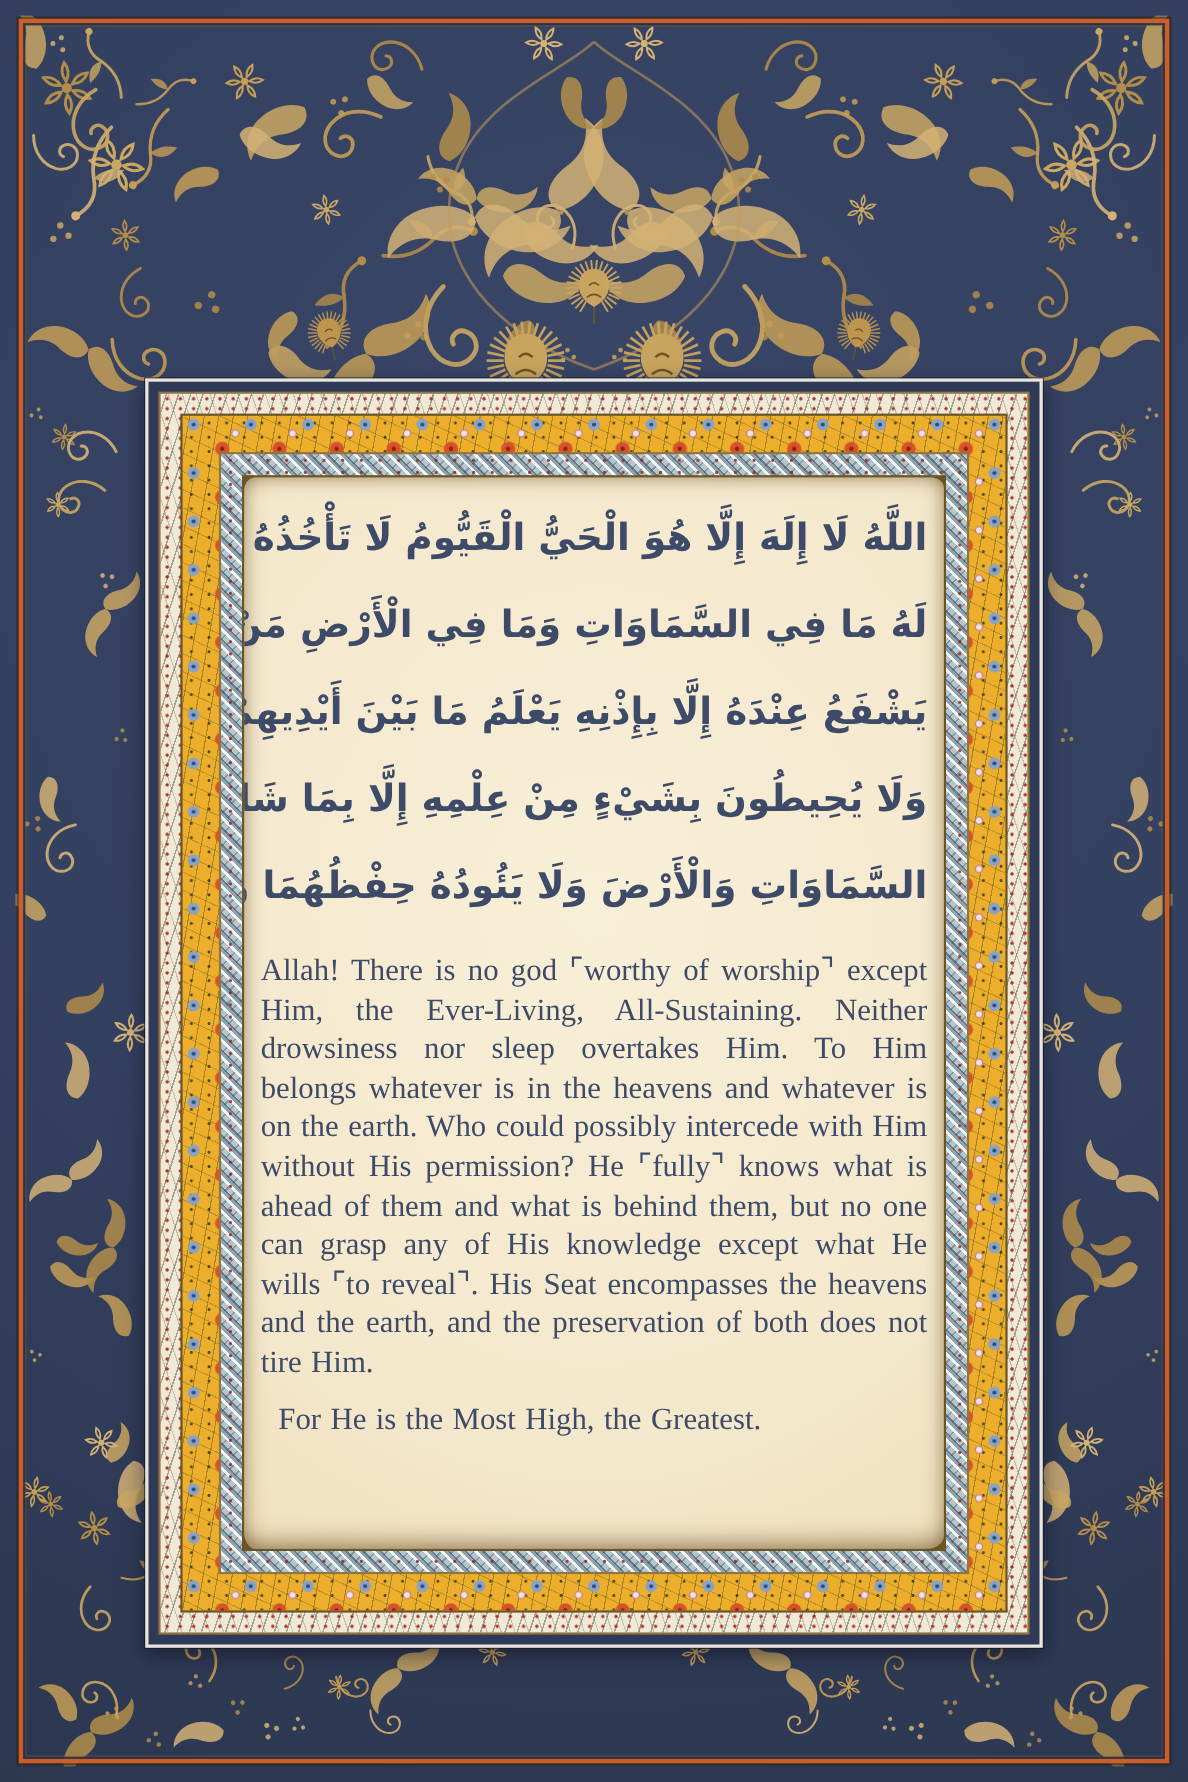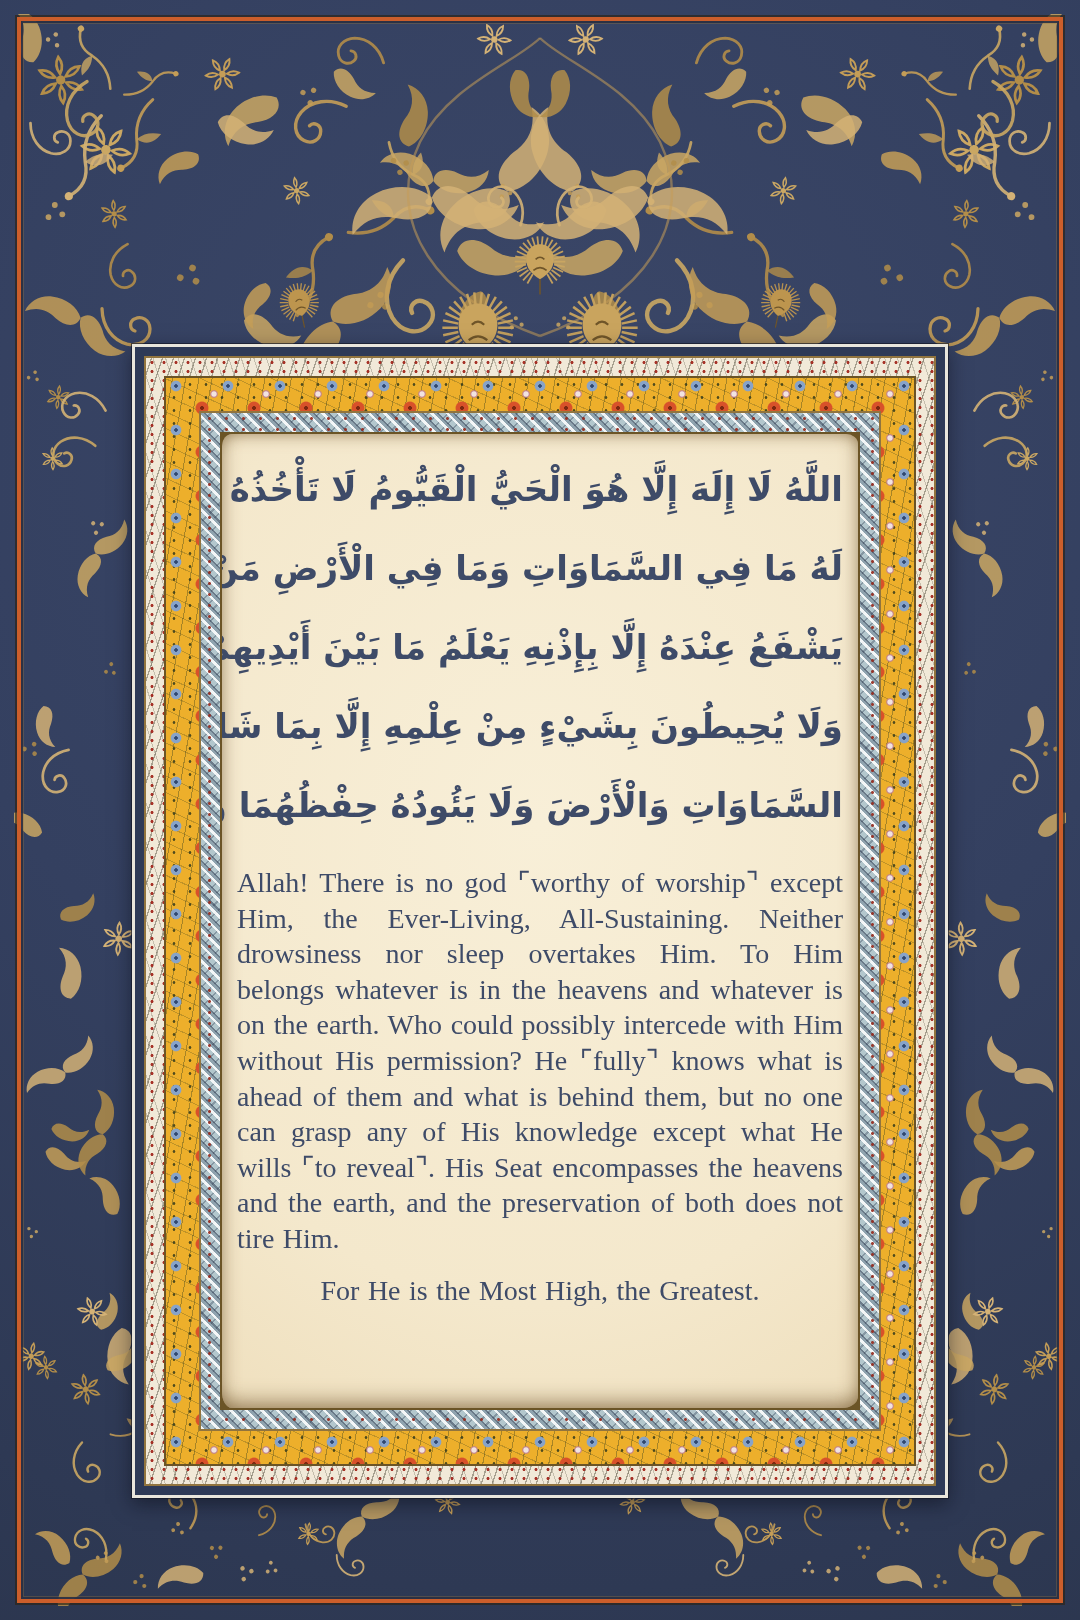--- a/index.html
+++ b/index.html
@@ -71,21 +71,21 @@
   .arabic{direction:rtl;text-align:center;color:var(--ink,#3e4b68);
     font-family:"DejaVu Sans",sans-serif;font-weight:700;font-size:34px;}
   .arabic .aline{line-height:79px;white-space:nowrap;}
   .translation{
     margin:20px 0 12px 0;color:var(--ink,#3e4b68);
     font-size:28px;line-height:35.6px;text-align:justify;text-justify:inter-word;
     word-spacing:1.5px;
   }
   .closing{
     margin:16px;color:var(--ink,#3e4b68);
-    font-size:28px;line-height:35.6px;text-align:center;word-spacing:1.5px;
+    font-size:28px;line-height:35.6px;word-spacing:1.5px;
   }
 </style>
 </head>
 <body>
 
 <div class="canvas">
 
   <div class="ornament-clip">
     <svg id="gold-ornaments" width="1052" height="1592" viewBox="14 14 1052 1592">
         <g>

